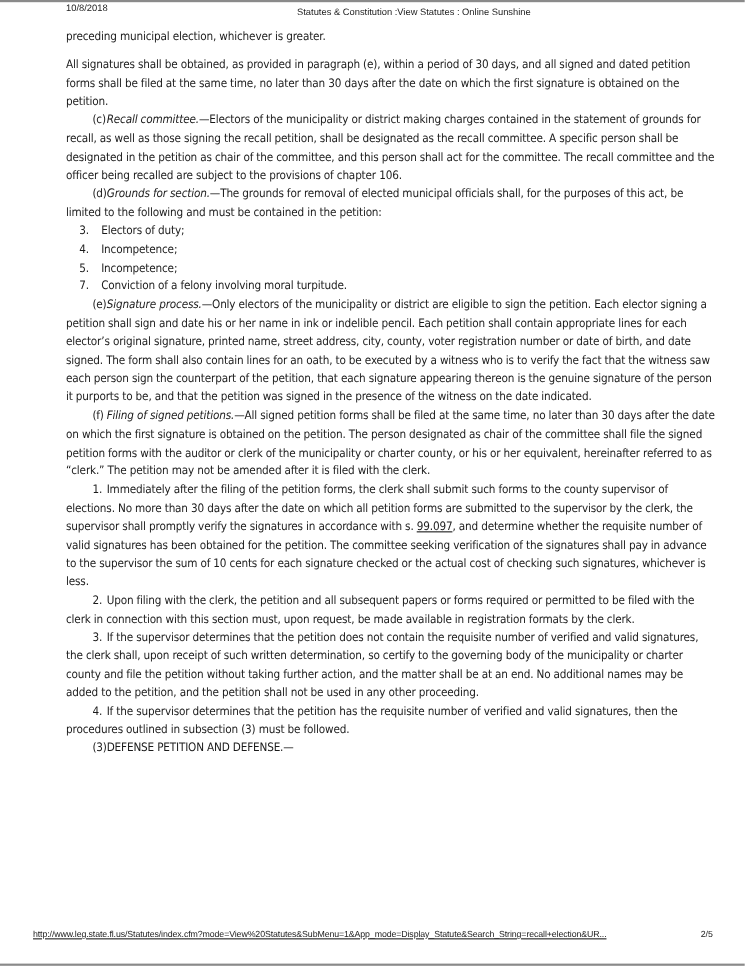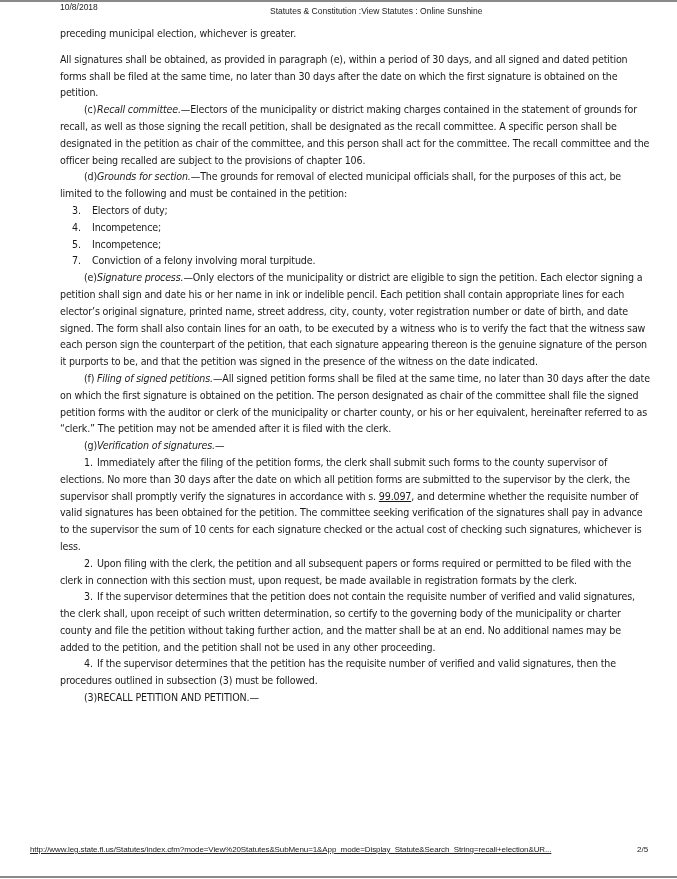--- a/index.html
+++ b/index.html
@@ -116,27 +116,26 @@
   <p class="indent"><span class="label">(d)</span><em>Grounds for section.</em><span>—The grounds for removal of elected municipal officials shall, for the purposes of this act, be limited to the following and must be contained in the petition:</span></p>
   <p class="list-item"><span class="num">3.</span><span>Electors of duty;</span></p>
   <p class="list-item"><span class="num">4.</span><span>Incompetence;</span></p>
   <p class="list-item"><span class="num">5.</span><span>Incompetence;</span></p>
   <p class="list-item"><span class="num">7.</span><span>Conviction of a felony involving moral turpitude.</span></p>
 
   <p class="indent"><span class="label">(e)</span><em>Signature process.</em><span>—Only electors of the municipality or district are eligible to sign the petition. Each elector signing a petition shall sign and date his or her name in ink or indelible pencil. Each petition shall contain appropriate lines for each elector’s original signature, printed name, street address, city, county, voter registration number or date of birth, and date signed. The form shall also contain lines for an oath, to be executed by a witness who is to verify the fact that the witness saw each person sign the counterpart of the petition, that each signature appearing thereon is the genuine signature of the person it purports to be, and that the petition was signed in the presence of the witness on the date indicated.</span></p>
 
   <p class="indent"><span class="label">(f)</span><em>Filing of signed petitions.</em><span>—All signed petition forms shall be filed at the same time, no later than 30 days after the date on which the first signature is obtained on the petition. The person designated as chair of the committee shall file the signed petition forms with the auditor or clerk of the municipality or charter county, or his or her equivalent, hereinafter referred to as “clerk.” The petition may not be amended after it is filed with the clerk.</span></p>
 
-  <p class="indent"><span class="label">(g)</span><em>Verification of signatures.</em><span>—</span></p>
   <p class="indent"><span class="num">1.</span><span>Immediately after the filing of the petition forms, the clerk shall submit such forms to the county supervisor of elections. No more than 30 days after the date on which all petition forms are submitted to the supervisor by the clerk, the supervisor shall promptly verify the signatures in accordance with s. </span><a class="cite">99.097</a><span>, and determine whether the requisite number of valid signatures has been obtained for the petition. The committee seeking verification of the signatures shall pay in advance to the supervisor the sum of 10 cents for each signature checked or the actual cost of checking such signatures, whichever is less.</span></p>
   <p class="indent"><span class="num">2.</span><span>Upon filing with the clerk, the petition and all subsequent papers or forms required or permitted to be filed with the clerk in connection with this section must, upon request, be made available in registration formats by the clerk.</span></p>
   <p class="indent"><span class="num">3.</span><span>If the supervisor determines that the petition does not contain the requisite number of verified and valid signatures, the clerk shall, upon receipt of such written determination, so certify to the governing body of the municipality or charter county and file the petition without taking further action, and the matter shall be at an end. No additional names may be added to the petition, and the petition shall not be used in any other proceeding.</span></p>
   <p class="indent"><span class="num">4.</span><span>If the supervisor determines that the petition has the requisite number of verified and valid signatures, then the procedures outlined in subsection (3) must be followed.</span></p>
 
-  <p class="indent"><span class="label">(3)</span><span>RECALL PETITION AND PETITION.—</span></p>
+  <p class="indent"><span class="label">(3)</span><span>DEFENSE PETITION AND DEFENSE.—</span></p>
 </div>
 
 <div class="page-footer">
   <span class="url">http://www.leg.state.fl.us/Statutes/index.cfm?mode=View%20Statutes&amp;SubMenu=1&amp;App_mode=Display_Statute&amp;Search_String=recall+election&amp;UR...</span>
   <span class="pagenum">2/5</span>
 </div>
 
 <div class="bottom-rule"></div>
 
 </body></html>

